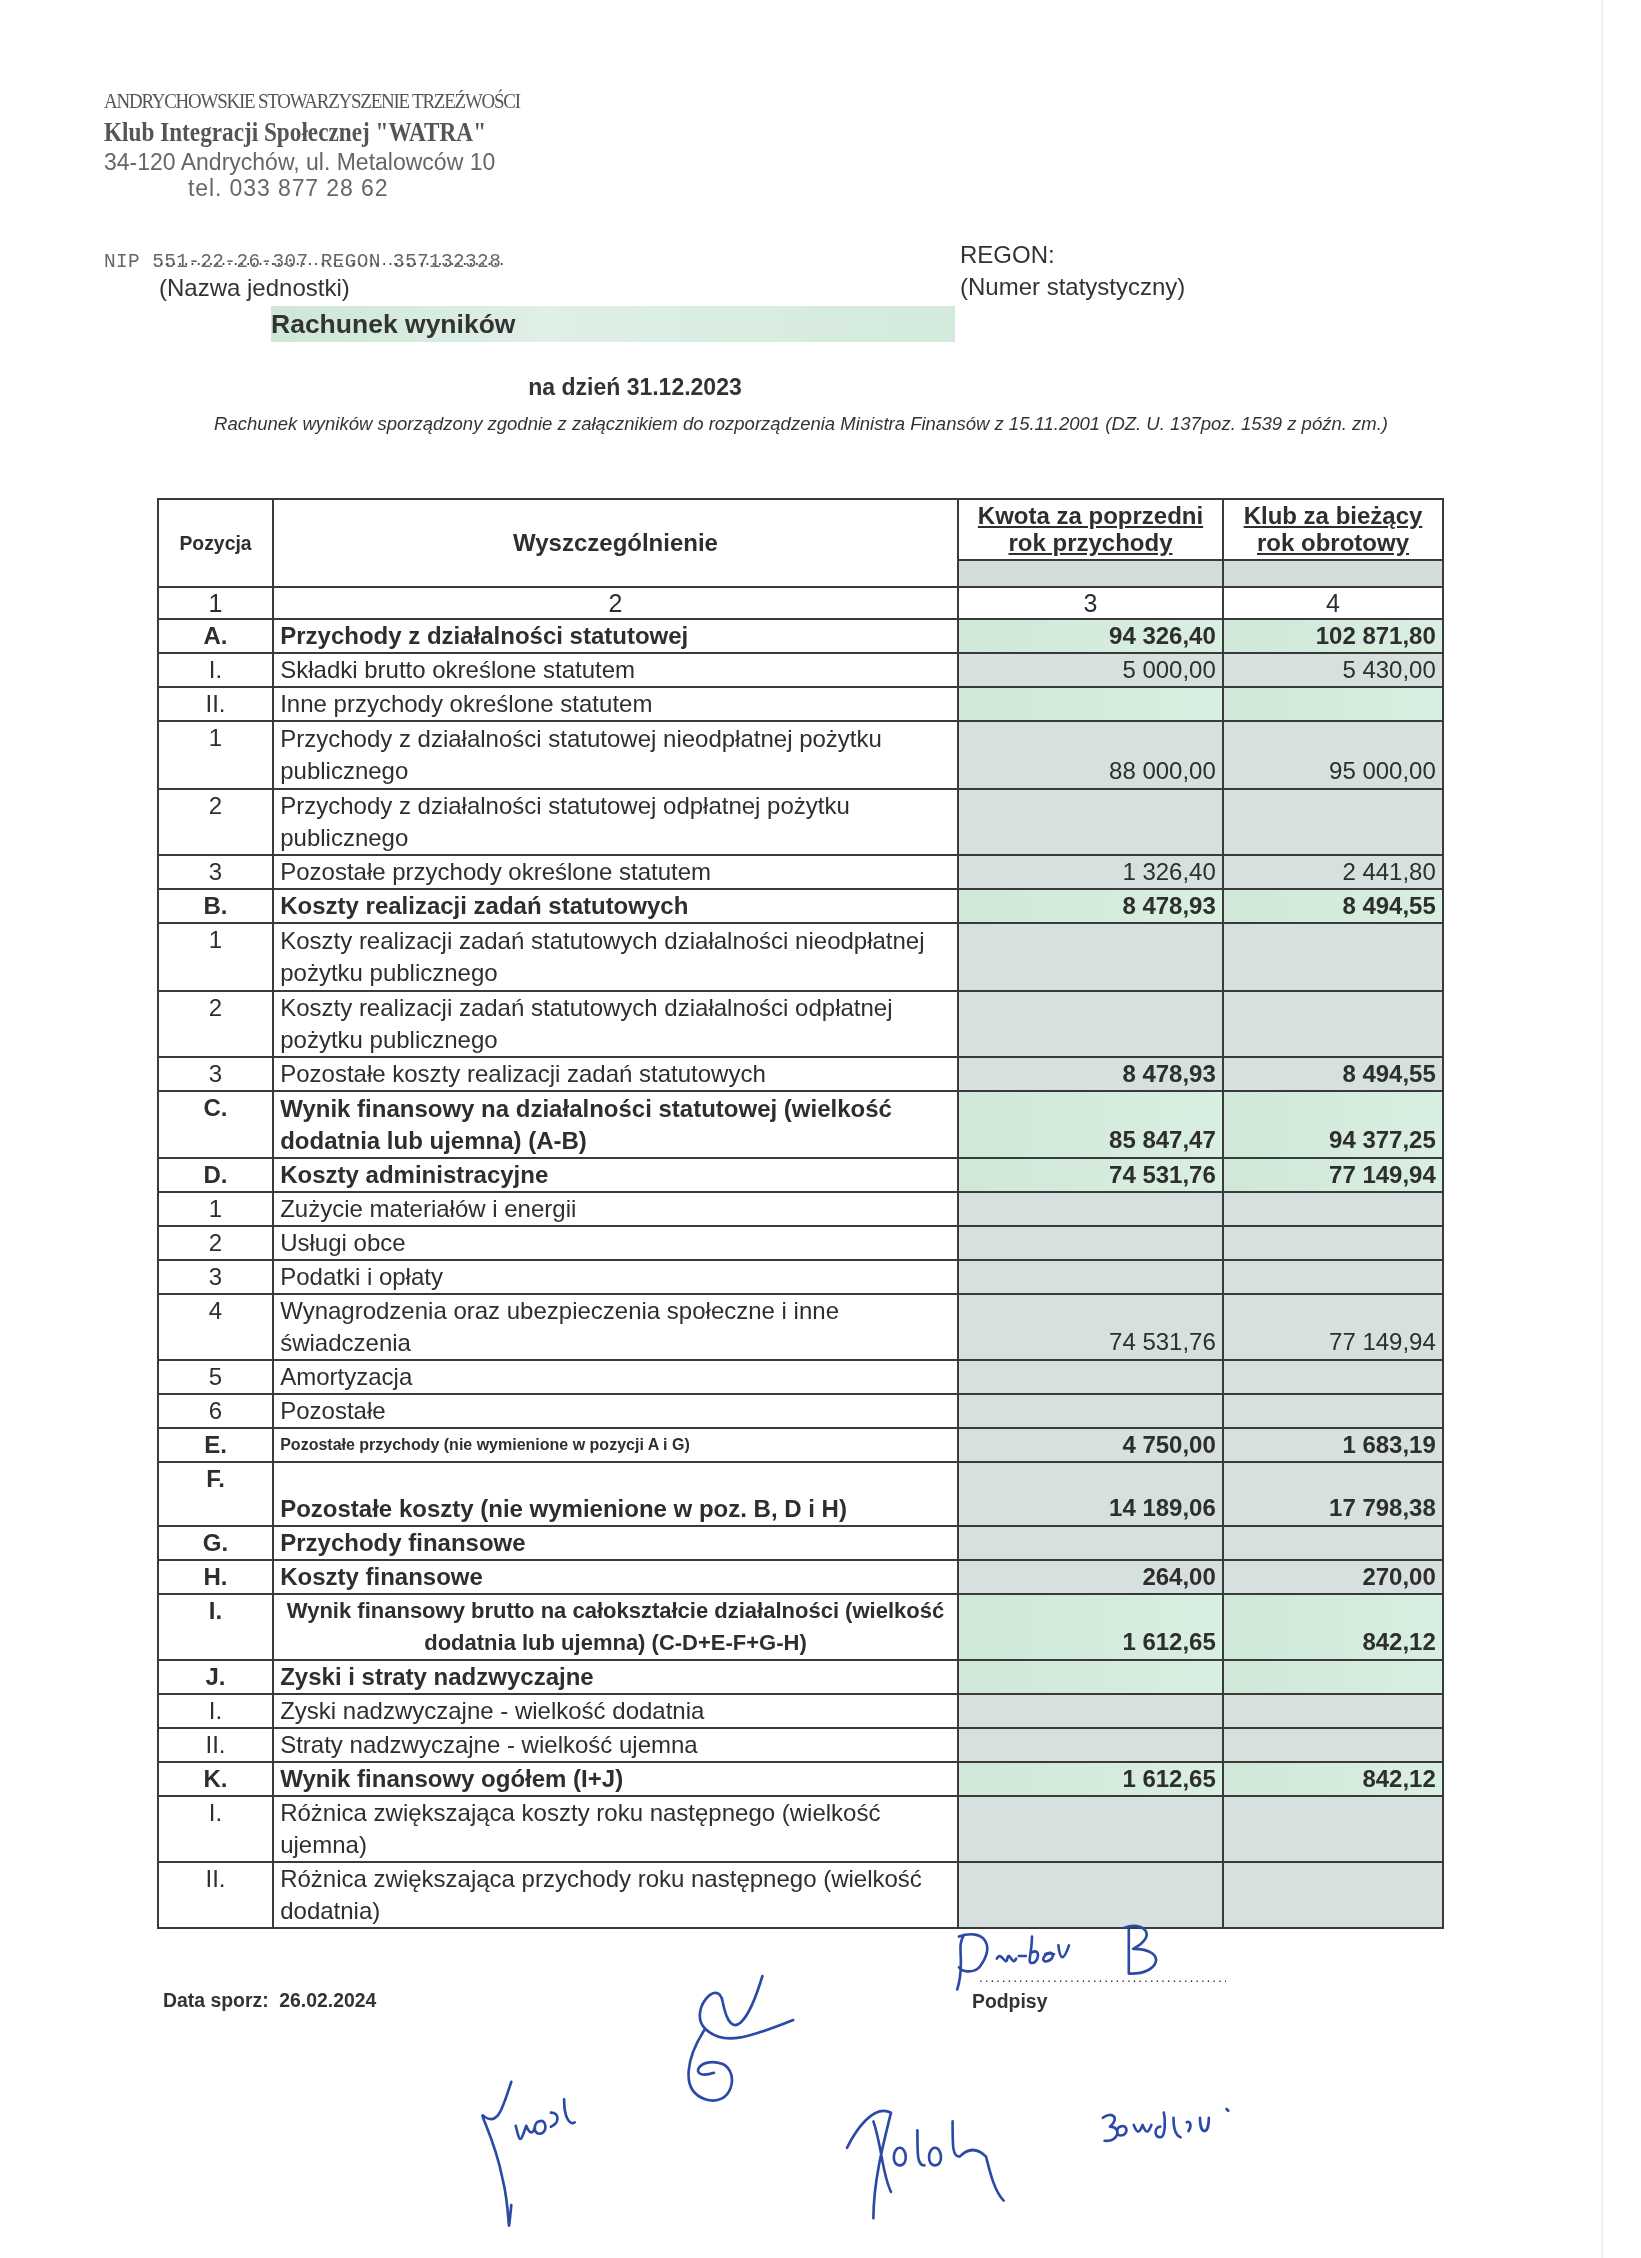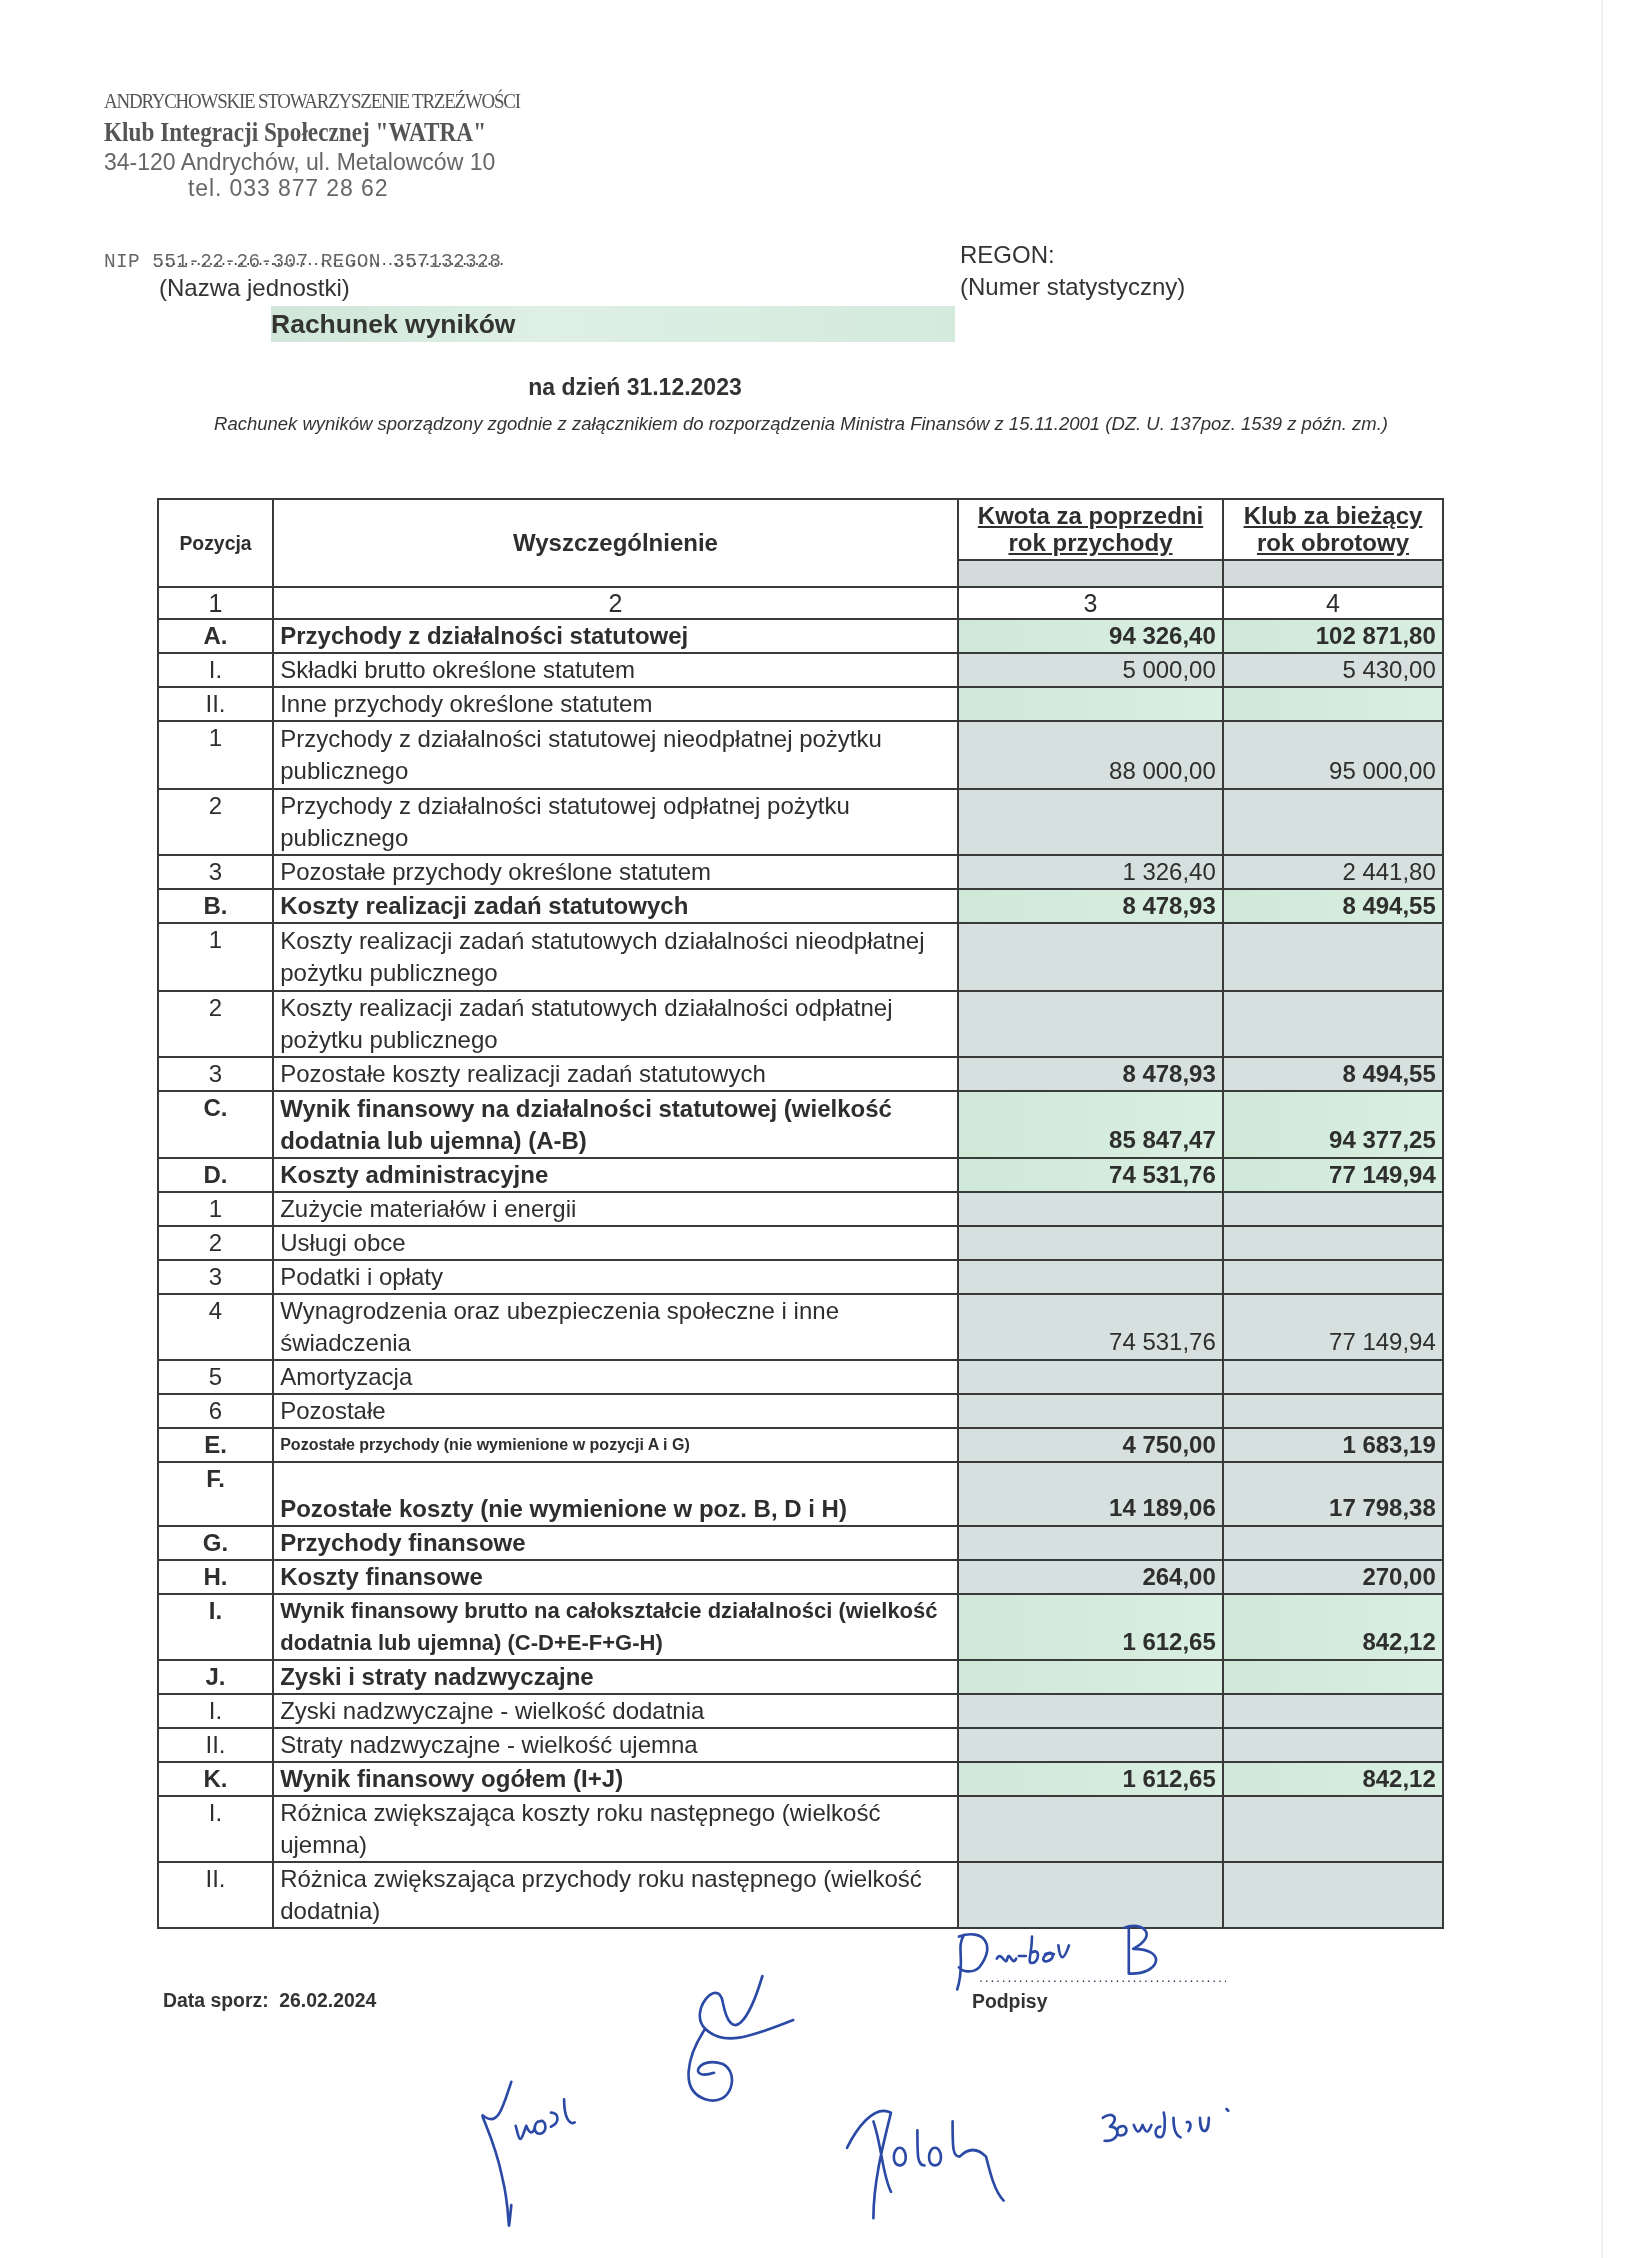--- a/index.html
+++ b/index.html
@@ -237,21 +237,21 @@
 
     <tr style="height:33px;">
       <td class="pos bold">H.</td>
       <td class="desc bold">Koszty finansowe</td>
       <td class="num bold">264,00</td>
       <td class="num bold">270,00</td>
     </tr>
 
     <tr style="height:66px;">
       <td class="pos top bold">I.</td>
-      <td class="desc bold" style="font-size:22px;">Wynik finansowy brutto na całokształcie działalności (wielkość dodatnia lub ujemna) (C-D+E-F+G-H)</td>
+      <td class="desc bold" style="font-size:22px;text-align:center;">Wynik finansowy brutto na całokształcie działalności (wielkość dodatnia lub ujemna) (C-D+E-F+G-H)</td>
       <td class="num g bold bottom">1 612,65</td>
       <td class="num g bold bottom">842,12</td>
     </tr>
 
     <tr style="height:34px;">
       <td class="pos bold">J.</td>
       <td class="desc bold">Zyski i straty nadzwyczajne</td>
       <td class="num g"></td>
       <td class="num g"></td>
     </tr>

